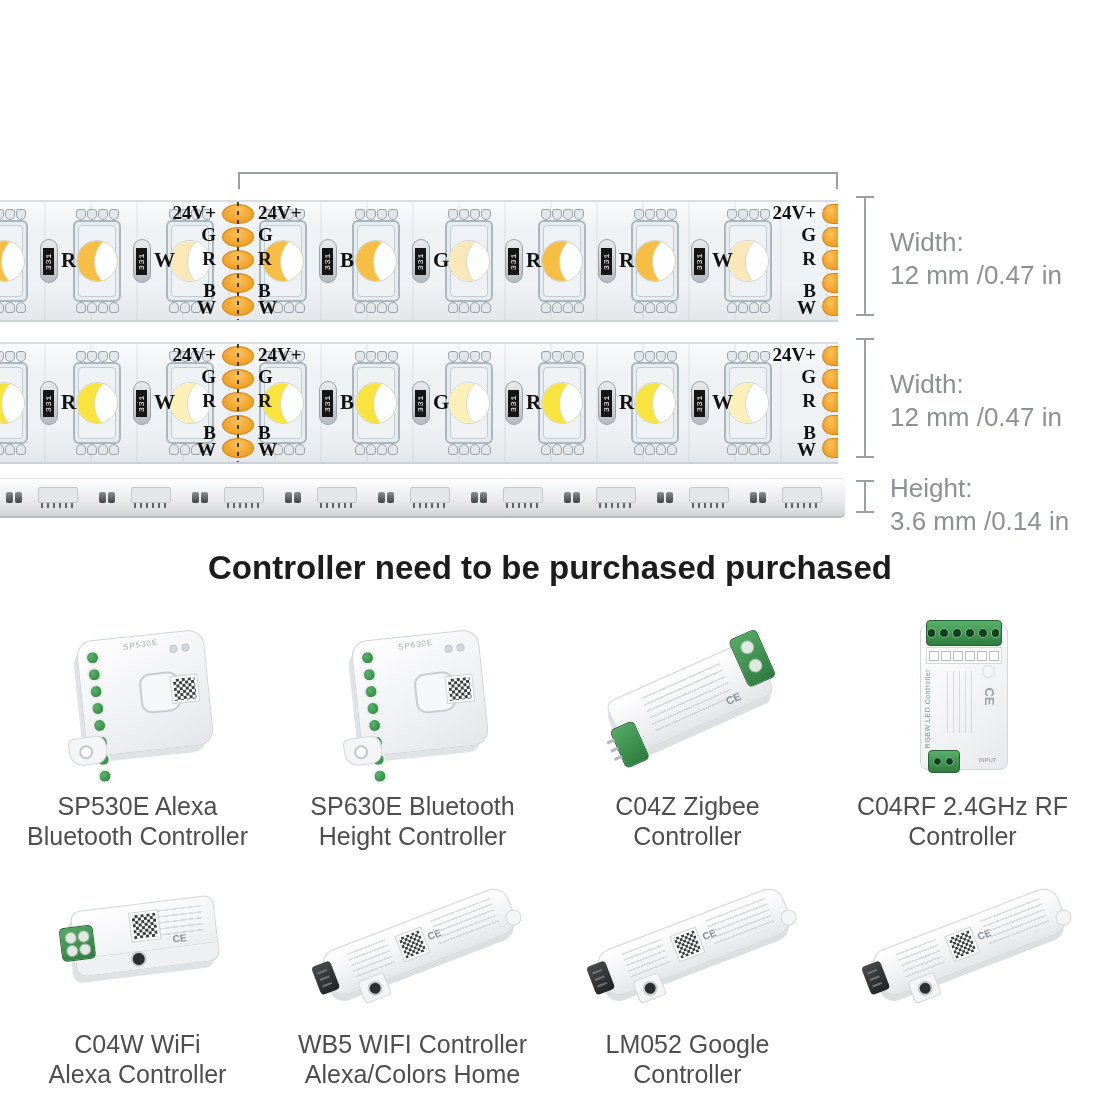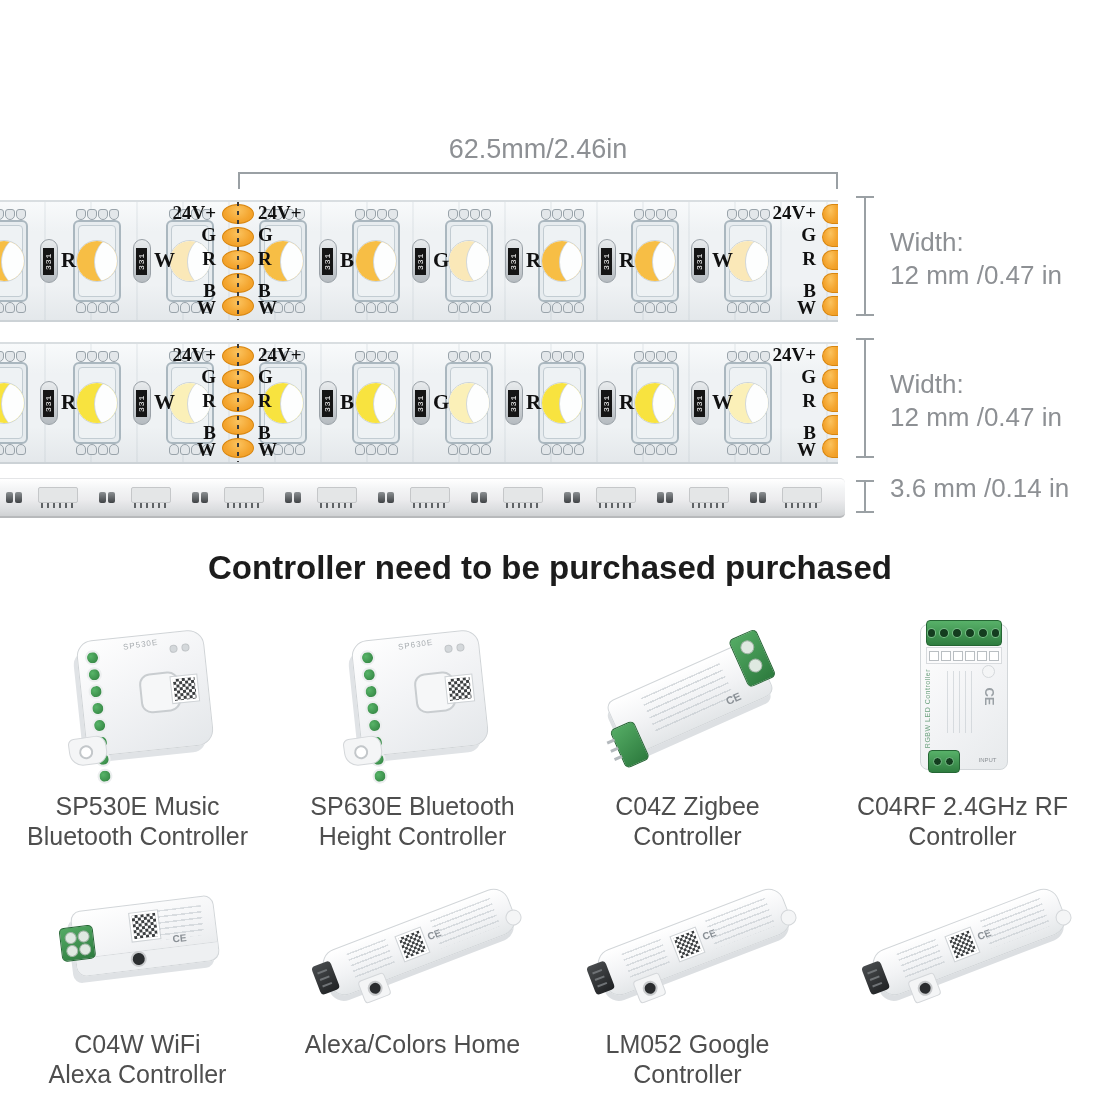--- a/index.html
+++ b/index.html
@@ -171,21 +171,20 @@
   .b-ce{position:absolute;left:108px;top:16px;font-size:10px;color:#8a9096;font-weight:700;}
   .b-tab{position:absolute;right:-7px;bottom:4px;width:14px;height:14px;border-radius:50%;
     background:#f4f5f6;border:1px solid #d4d7da;}
 </style>
 </head>
 <body>
 
 <div id="page">
 
 
-  <div class="abs dimtext" id="dim-top-label">62.5mm/2.46in</div>
   <div class="abs" id="dim-top-line"></div>
 
   <div class="abs strip" id="strip-1" style="top:200px">
       <div class="led" style="left: -20px;">
         <div class="leg t" style="left: 14px;"></div>
         <div class="leg b" style="left: 14px;"></div>
         <div class="leg t" style="left: 25px;"></div>
         <div class="leg b" style="left: 25px;"></div>
         <div class="leg t" style="left: 36px;"></div>
         <div class="leg b" style="left: 36px;"></div>
@@ -703,20 +702,21 @@
       <div class="schip" style="left: 782px;"></div>
       <div class="sleg" style="left: 785px;"></div>
       <div class="sleg" style="left: 791px;"></div>
       <div class="sleg" style="left: 797px;"></div>
       <div class="sleg" style="left: 803px;"></div>
       <div class="sleg" style="left: 809px;"></div>
       <div class="sleg" style="left: 815px;"></div>
     </div>
   <div class="abs vdim" id="height-ibeam"></div>
   <div class="abs dimtext sidetext" style="left:890px;top:472px">
+    <div>Height:</div>
     <div>3.6 mm /0.14 in</div>
   </div>
 
   <div class="abs" id="section-title">Controller need to be purchased purchased</div>
 
   <div class="abs ctl-row" id="ctl-row-1">
 
     <div class="cell">
       <div class="art">
         <div class="puck">
@@ -736,21 +736,21 @@
             <div class="p-name">SP530E</div>
             <div class="p-dots">
                 <i></i>
                 <i></i>
               </div>
           </div>
           <div class="p-ear"></div>
         </div>
       </div>
       <div class="clabel">
-        <div>SP530E Music</div>
+        <div>SP530E Alexa</div>
         <div>Bluetooth Controller</div>
       </div>
     </div>
 
     <div class="cell">
       <div class="art">
         <div class="puck">
           <div class="p-body">
             <div class="p-term">
                 <i></i>
@@ -880,20 +880,21 @@
             <div class="b-jack"></div>
             <div class="b-lines1"></div>
             <div class="b-qr"></div>
             <div class="b-ce">CE</div>
             <div class="b-lines2"></div>
             <div class="b-tab"></div>
           </div>
         </div>
       </div>
       <div class="clabel">
+        <div>WB5 WIFI Controller</div>
         <div>Alexa/Colors Home</div>
       </div>
     </div>
 
     <div class="cell">
       <div class="art">
         <div class="bar">
           <div class="b-body">
             <div class="b-conn">
                 <i style="top:7px"></i>

